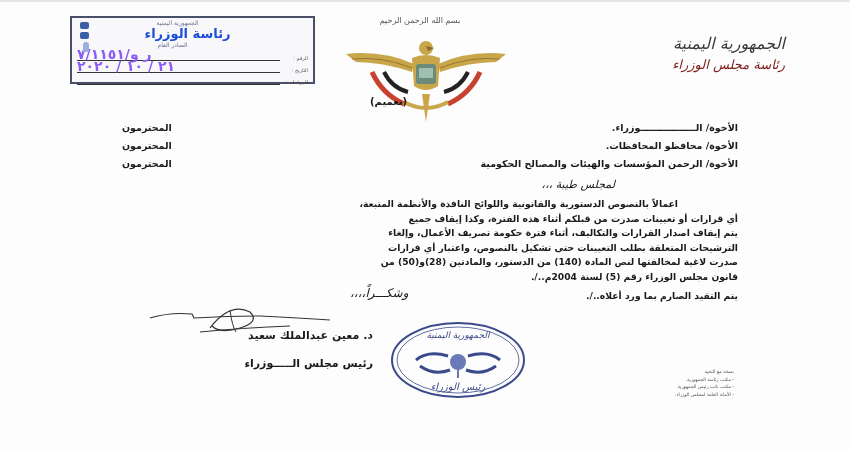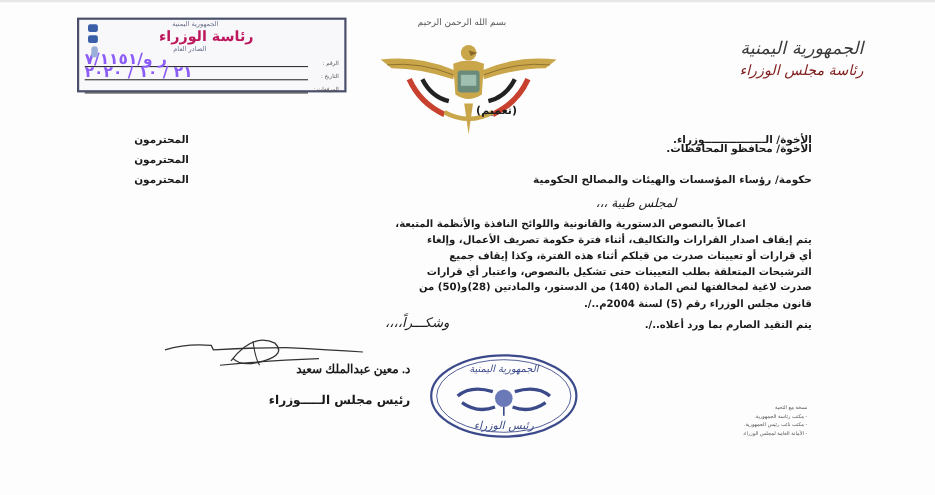--- a/index.html
+++ b/index.html
@@ -7,53 +7,53 @@
     body { position: relative; font-family: "DejaVu Sans", sans-serif; color: #1a1a1a; }
     .page { position: absolute; left: 0; top: 0; width: 850px; height: 450px; background: #fdfdfd; }
     .page-edge { position: absolute; left: 0; top: 0; width: 850px; height: 2px; background: #e6e6e6; }
 
     
     .stamp-box {
       position: absolute; left: 70px; top: 16px; width: 245px; height: 68px;
       border: 2px solid #4a4f6a; background: #f8f8fb; direction: rtl; padding: 1px 5px;
     }
     .stamp-line1 { font-size: 6px; color: #6a6f8a; text-align: center; margin-right: 30px; height: 8px; }
-    .stamp-title { font-size: 13px; font-weight: bold; color: #be185d; text-align: center; margin-right: 10px; line-height: 14px; letter-spacing: 1px;}
+    .stamp-title { font-size: 13px; font-weight: bold; color: #1d4ed8; text-align: center; margin-right: 10px; line-height: 14px; letter-spacing: 1px;}
     .stamp-line3 { font-size: 6px; color: #6a6f8a; text-align: center; margin-right: 40px; height: 8px; }
     .stamp-row { display: flex; align-items: flex-end; height: 12px; }
     .stamp-label { font-size: 5px; color: #555; width: 28px; }
     .stamp-value { flex: 1; border-bottom: 1px solid #333; font-size: 14px; font-weight: bold; color: #8b5cf6; line-height: 11px; text-align: left; font-family: "DejaVu Sans", sans-serif; }
     .stamp-icons { position: absolute; left: 5px; top: 4px; width: 12px; }
     .stamp-icon { display: block; width: 9px; height: 7px; margin-bottom: 3px; background: #3a5fa8; border-radius: 2px; }
     .stamp-icon.alt { background: #9ab0d8; height: 10px; width: 6px; border-radius: 3px 3px 1px 1px; }
 
     
     .header-right { position: absolute; right: 65px; top: 33px; width: 190px; direction: rtl; text-align: right; font-family: "DejaVu Serif", serif; color: #3a3a3a; }
     .header-right .l1 { font-size: 16px; font-style: italic; letter-spacing: 1px; line-height: 22px; }
     .header-right .l2 { font-size: 13px; font-style: italic; line-height: 20px; color: #7f1d1d; }
 
     
     .basmala { position: absolute; left: 370px; top: 16px; width: 100px; font-size: 8px; font-family: "DejaVu Serif", serif; color: #555; text-align: center; direction: rtl; }
     .emblem { position: absolute; left: 342px; top: 32px; width: 168px; height: 92px; }
 
-    .title { position: absolute; left: 370px; top: 96px; width: 100px; text-align: right; font-weight: bold; font-size: 10px; direction: rtl; }
+    .title { position: absolute; left: 370px; top: 96px; width: 100px; text-align: left; font-weight: bold; font-size: 10px; direction: rtl; }
 
     
     .addr { position: absolute; right: 112px; direction: rtl; font-size: 9.5px; font-weight: bold; color: #1a1a1a; white-space: nowrap; }
     .respect { position: absolute; left: 122px; direction: rtl; font-size: 9.5px; font-weight: bold; white-space: nowrap; }
 
     .greeting { position: absolute; right: 235px; top: 178px; direction: rtl; font-size: 11px; font-family: "DejaVu Serif", serif; font-style: italic; }
 
     .body-text { position: absolute; left: 112px; top: 197px; width: 626px; direction: rtl; text-align: justify; font-size: 9.2px; font-weight: bold; line-height: 14.6px; color: #1a1a1a; }
     .body-text p { margin: 0; }
     .body-text .indent { padding-right: 60px; }
     .body-text .last-line { text-align-last: right; }
     .thanks { position: absolute; left: 350px; top: 286px; direction: rtl; font-size: 12px; font-family: "DejaVu Serif", serif; font-style: italic; }
     .signature { position: absolute; left: 140px; top: 298px; width: 200px; height: 40px; }
-    .sig-name { position: absolute; left: 133px; top: 329px; direction: rtl; font-size: 11px; font-weight: bold; width: 240px; text-align: right; font-family: Liberation Serif, serif; }
+    .sig-name { position: absolute; left: 133px; top: 329px; direction: rtl; font-size: 11px; font-weight: bold; width: 240px; text-align: right; }
     .sig-title { position: absolute; left: 133px; top: 357px; direction: rtl; font-size: 11px; font-weight: bold; width: 240px; text-align: right; letter-spacing: 1px;}
 
     .seal { position: absolute; left: 388px; top: 320px; width: 140px; height: 80px; }
 
     .cc { position: absolute; left: 650px; top: 368px; width: 84px; direction: rtl; text-align: right; font-size: 4.6px; color: #555; line-height: 7.5px; }
   </style>
 </head>
 <body>
 
 <div class="page">
@@ -111,31 +111,31 @@
 
   <div class="header-right">
     <div class="l1">الجمهورية اليمنية</div>
     <div class="l2">رئاسة مجلس الوزراء</div>
   </div>
 
   <div class="title">(تعميم)</div>
 
   <div class="addr" style="top:122px;">الأخوة/ الـــــــــــــــــوزراء.</div>
   <div class="respect" style="top:122px;">المحترمون</div>
-  <div class="addr" style="top:130px;">الأخوة/ محافظو المحافظات.</div>
+  <div class="addr" style="top:140px;">الأخوة/ محافظو المحافظات.</div>
   <div class="respect" style="top:140px;">المحترمون</div>
-  <div class="addr" style="top:158px;">حكومة/ رؤساء المؤسسات والهيئات والمصالح الحكومية</div>
+  <div class="addr" style="top:158px;">الأخوة/ الرحمن المؤسسات والهيئات والمصالح الحكومية</div>
   <div class="respect" style="top:158px;">المحترمون</div>
 
   <div class="greeting">لمجلس طيبة ،،،</div>
 
   <div class="body-text">
     <p class="indent">اعمالاً بالنصوص الدستورية والقانونية واللوائح النافذة والأنظمة المتبعة،</p>
+    <p>أي قرارات أو تعيينات صدرت من قبلكم أثناء هذه الفترة، وكذا إيقاف جميع</p>
     <p>يتم إيقاف اصدار القرارات والتكاليف، أثناء فترة حكومة تصريف الأعمال، وإلغاء</p>
-    <p>أي قرارات أو تعيينات صدرت من قبلكم أثناء هذه الفترة، وكذا إيقاف جميع</p>
     <p>الترشيحات المتعلقة بطلب التعيينات حتى تشكيل بالنصوص، واعتبار أي قرارات</p>
     <p>صدرت لاغية لمخالفتها لنص المادة (140) من الدستور، والمادتين (28)و(50) من</p>
     <p class="last-line">قانون مجلس الوزراء رقم (5) لسنة 2004م../.</p>
     <p class="last-line" style="margin-top:4px;">يتم التقيد الصارم بما ورد أعلاه../.</p>
   </div>
 
   <div class="thanks">وشكـــراً،،،،</div>
 
   <svg class="signature" viewBox="0 0 200 40">
     <path d="M10 20 Q30 14 52 16 L54 20 Q90 18 120 18" stroke="#333" stroke-width="1.2" fill="none"></path>

